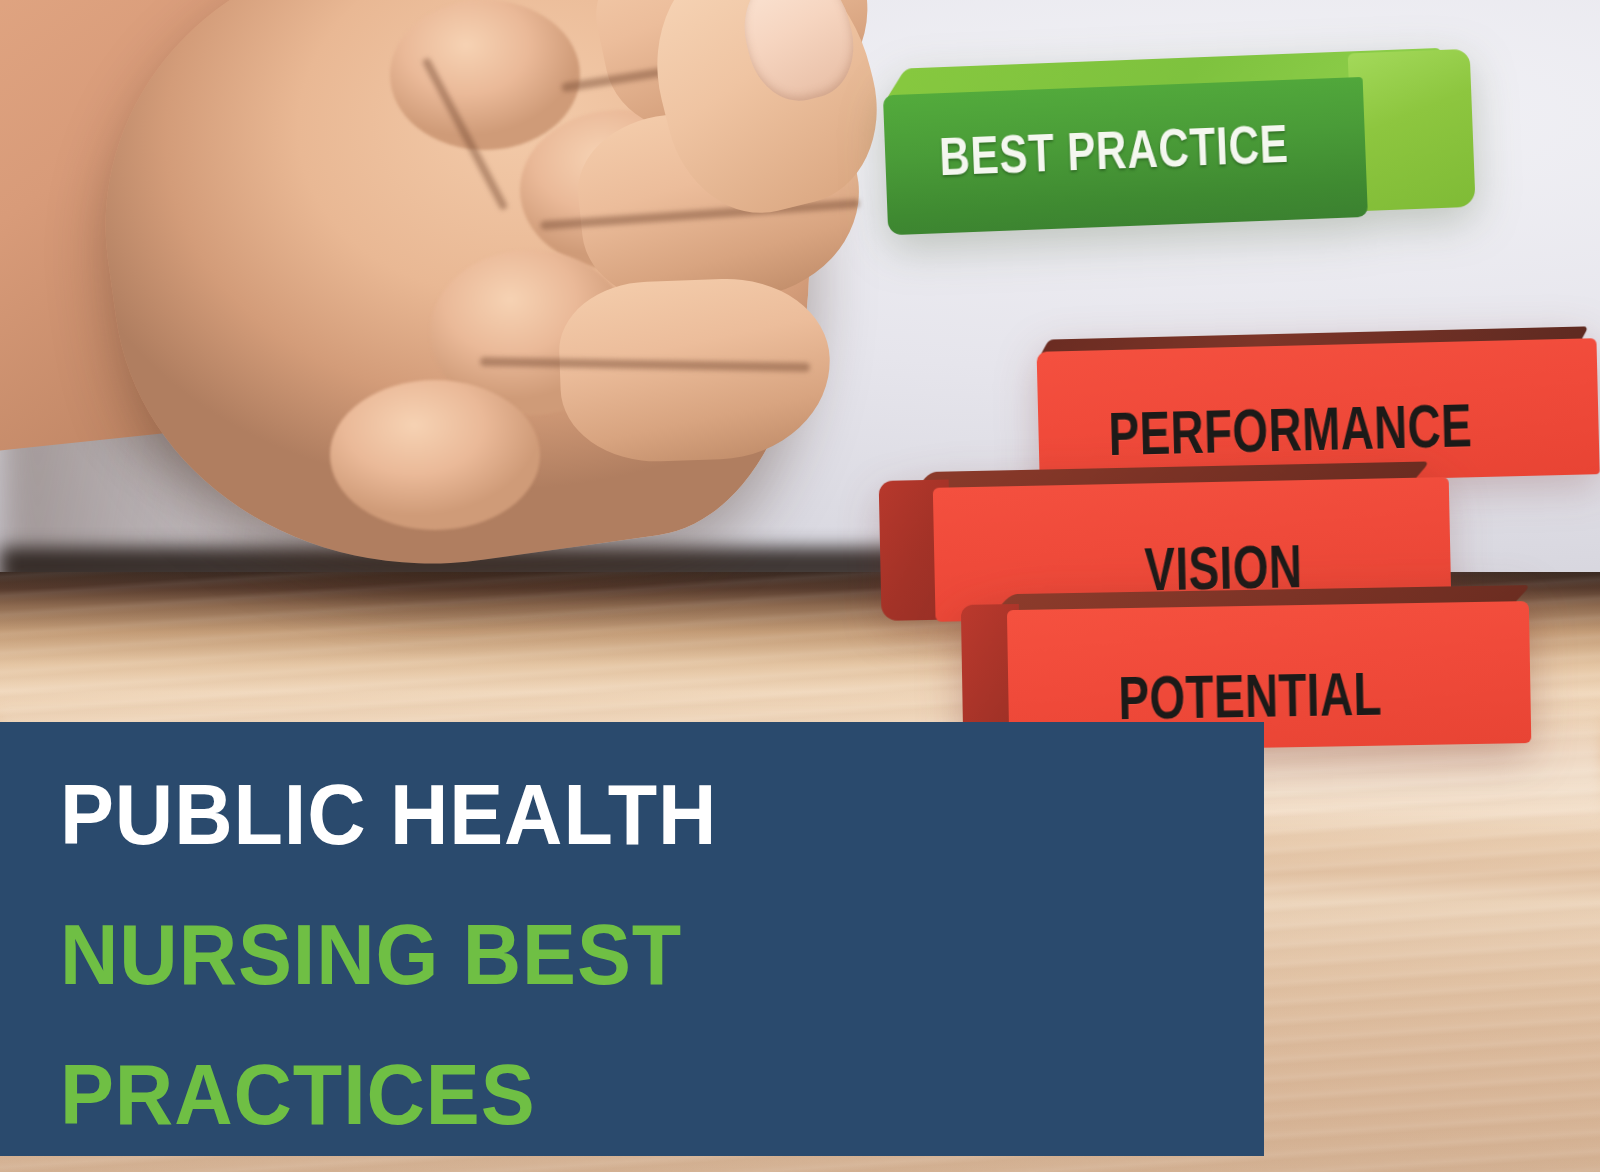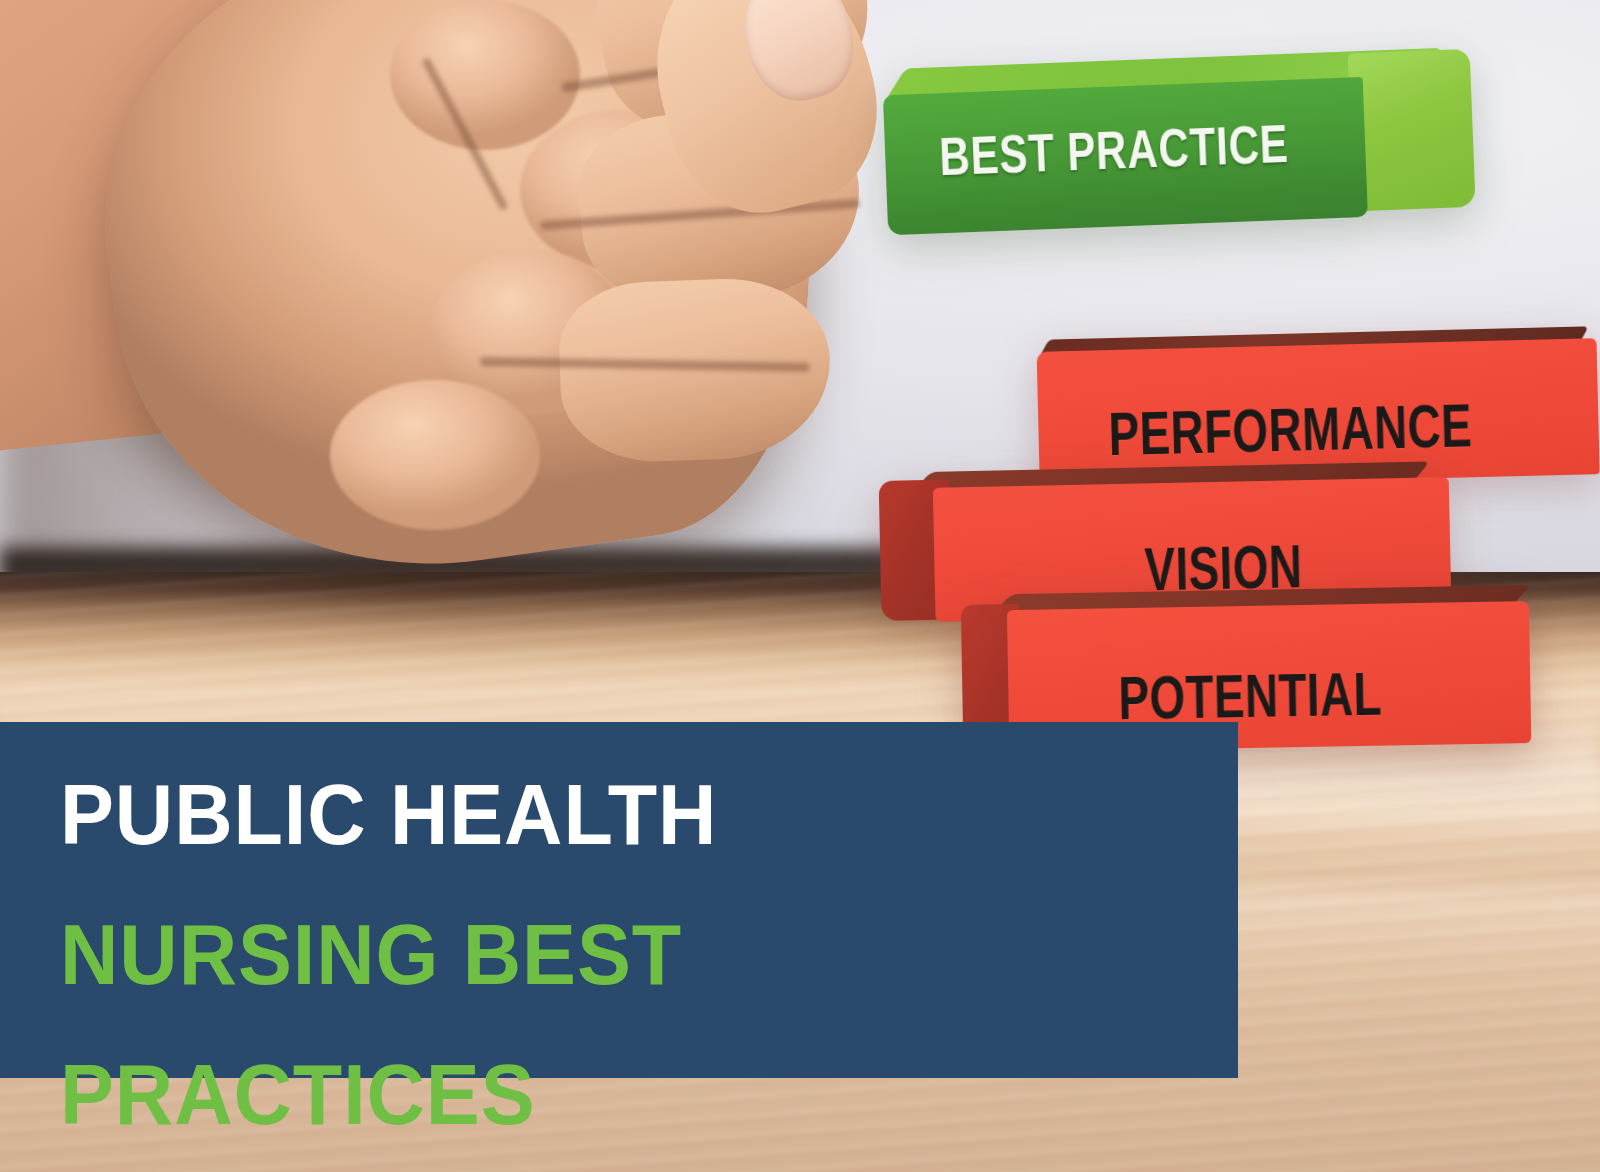--- a/index.html
+++ b/index.html
@@ -282,23 +282,24 @@
   .lbl-perf { left: 70px; top: 48px; font-size: 62px; transform: scaleX(0.74); }
   .lbl-vis  { left: 210px; top: 50px; font-size: 62px; transform: scaleX(0.74); }
   .lbl-pot  { left: 110px; top: 54px; font-size: 62px; transform: scaleX(0.74); }
 
   
   .title-panel {
     position: absolute;
     left: 0;
     top: 722px;
     width: 1238px;
-    height: 356px;
+    height: 434px;
     background: #2a4a6d;
     z-index: 20;
+    padding-left: 26px;
   }
   .title-lines {
     position: absolute;
     left: 60px;
     top: 22px;
     width: 1110px;
   }
   .title-line {
     font-family: "Liberation Sans", sans-serif;
     font-weight: bold;

